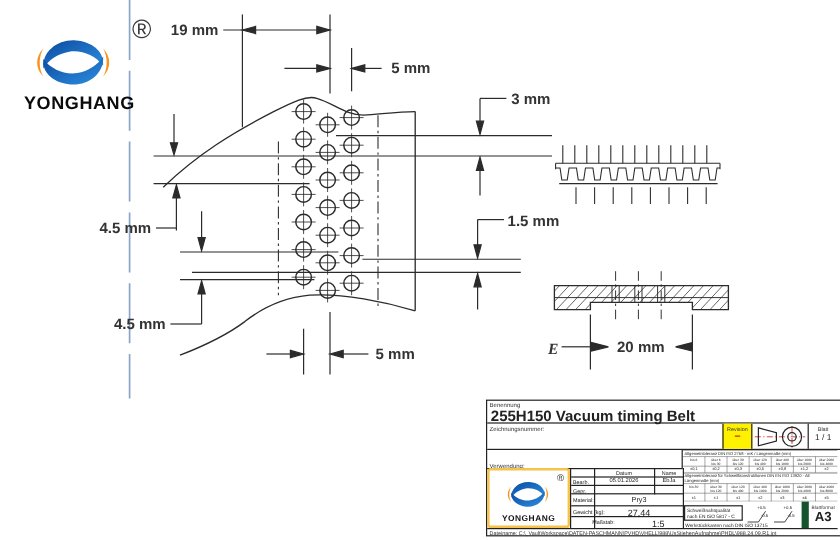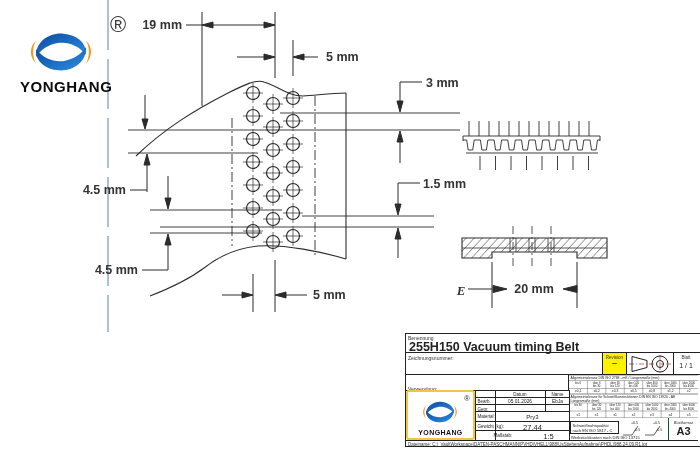--- a/index.html
+++ b/index.html
@@ -30,21 +30,21 @@
             font-size:7px;font-weight:bold;letter-spacing:.4px;color:#111;}
   .logoreg{position:absolute;right:3px;top:2px;font-size:8px;color:#333;}
   .infotbl{position:absolute;left:69px;top:56px;width:94px;height:50px;border-left:1px solid #222;box-sizing:border-box;}
   .itrow{position:absolute;left:0;width:94px;border-bottom:1px solid #222;box-sizing:border-box;}
   .itlabel{position:absolute;left:1.5px;top:1.5px;font-size:4.5px;white-space:nowrap;}
   .itval{position:absolute;text-align:center;white-space:nowrap;}
   .rzone{position:absolute;left:163px;top:84px;width:129px;height:22px;}
   .weldbox{position:absolute;left:1px;top:3px;width:49px;height:13px;border:0.5px solid #222;
            font-size:4px;line-height:5px;padding:1px 0 0 1.5px;box-sizing:border-box;}
   .kanten{position:absolute;left:2px;top:17px;font-size:4px;white-space:nowrap;}
-  .bfcell{position:absolute;left:99px;top:0;width:30px;height:22px;border-left:1px solid #14532d;
+  .bfcell{position:absolute;left:99px;top:0;width:30px;height:22px;border-left:6px solid #14532d;
           text-align:center;box-sizing:border-box;}
   .bfcell .lbl{font-size:4px;display:block;margin-top:2px;}
   .bfval{font-size:11px;font-weight:bold;display:block;margin-top:0px;}
   .fnrow{position:absolute;left:0;top:106px;width:292px;height:8px;border-top:1px solid #222;box-sizing:border-box;
          font-size:4.5px;color:#333;padding:1px 0 0 2px;white-space:nowrap;overflow:hidden;}
   .hline163{position:absolute;left:0;top:56px;width:163px;height:0;border-top:1px solid #222;}
   .vline163{position:absolute;left:163px;top:56px;width:0;height:50px;border-left:1px solid #222;}
   
   .brandname{position:absolute;left:20px;top:78px;width:90px;text-align:center;
              font-size:15px;font-weight:bold;letter-spacing:.5px;color:#0b0b0b;}

